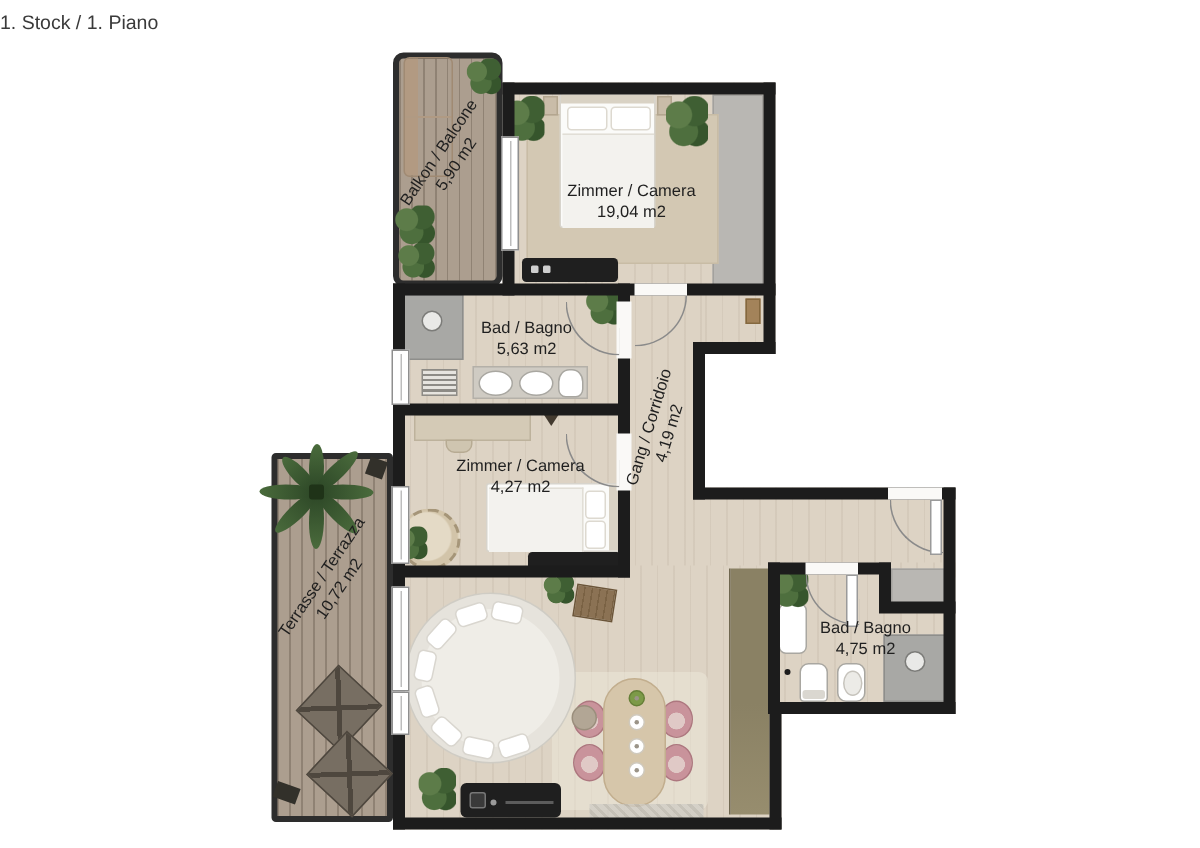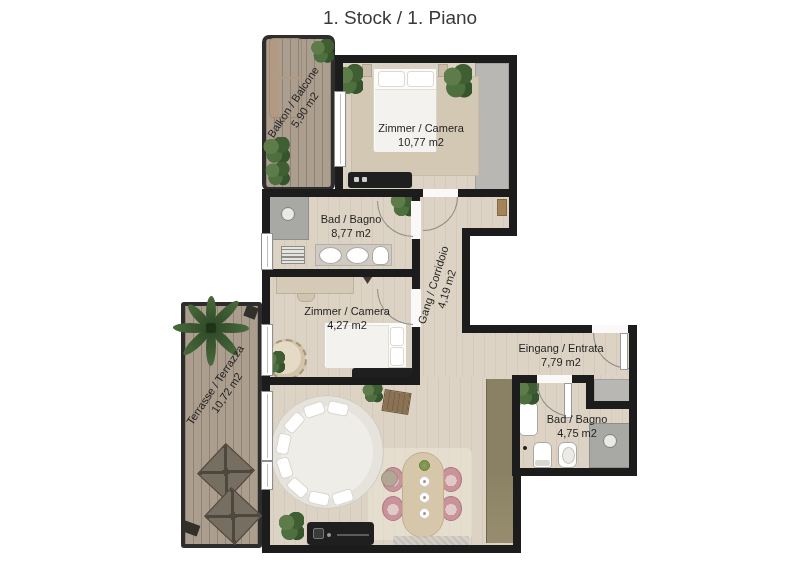--- a/index.html
+++ b/index.html
@@ -1,18 +1,18 @@
 <!DOCTYPE html>
 <html style="--wall: #1c1c1c; --floor: #ddd3c4; --decking: #ac9e8f; --closet-gray: #b9b7b3; --cabinet-olive: #8a8164; --chair-pink: #c9939b; --plant-green: #47663a; --text: #1f1f1f;"><head>
 <meta charset="utf-8">
 <style>
   html,body{margin:0;padding:0;background:#fff;}
   #screen{position:relative;width:800px;height:565px;background:#fff;overflow:hidden;
           font-family:"Liberation Sans",sans-serif;}
-  #title{position:absolute;left:0;right:0;top:7px;text-align:center;font-size:19px;color:#3a3a3a;z-index:40;}
+  #title{position:absolute;left:0;right:0;top:7px;text-align:left;font-size:13px;color:#3a3a3a;z-index:40;}
   .floor{position:absolute;background:var(--floor,#ddd3c4);z-index:1;
          background-image:repeating-linear-gradient(90deg,rgba(115,95,75,.08) 0 1px,transparent 1px 11px);}
   .deck{position:absolute;box-sizing:border-box;border:4px solid #2d2d2d;border-radius:7px;z-index:2;
         background:var(--decking,#ac9e8f);
         background-image:repeating-linear-gradient(90deg,rgba(58,46,34,.25) 0 1px,transparent 1px 8px);}
   .wall{position:absolute;background:var(--wall,#1c1c1c);z-index:20;}
   .win{position:absolute;background:#fff;border:1px solid #8f8f8f;z-index:22;}
   .win.v::after{content:"";position:absolute;left:50%;top:2px;bottom:2px;width:1px;background:#bdbdbd;}
   .gap{position:absolute;background:#faf9f7;z-index:21;}
   .leaf{position:absolute;background:#fff;border:1px solid #9a9a9a;z-index:22;}
@@ -220,39 +220,35 @@
     <span style="position:absolute;left:3px;top:4px;width:11px;height:15px;background:#ecebe7;border:1px solid #c6c3bc;border-radius:50%;"></span>
   </div>
   <div class="shower" style="left:589px;top:423px;width:42px;height:45px;"></div>
 
   <div class="label rot56" style="left:299px;top:106px;">
     <span>Balkon / Balcone</span>
     <span>5,90 m2</span>
   </div>
   <div class="label" style="left:421px;top:135px;">
     <span>Zimmer / Camera</span>
-    <span>10,77 m2</span>
+    <span>19,04 m2</span>
   </div>
   <div class="label" style="left:351px;top:226px;">
     <span>Bad / Bagno</span>
-    <span>8,77 m2</span>
+    <span>5,63 m2</span>
   </div>
   <div class="label rot73" style="left:440px;top:287px;">
     <span>Gang / Corridoio</span>
     <span>4,19 m2</span>
   </div>
   <div class="label" style="left:347px;top:318px;">
     <span>Zimmer / Camera</span>
     <span>4,27 m2</span>
   </div>
   <div class="label rot56" style="left:221px;top:389px;">
     <span>Terrasse / Terrazza</span>
     <span>10,72 m2</span>
   </div>
-  <div class="label" style="left:561px;top:355px;">
-    <span>Eingang / Entrata</span>
-    <span>7,79 m2</span>
-  </div>
   <div class="label" style="left:577px;top:426px;">
     <span>Bad / Bagno</span>
     <span>4,75 m2</span>
   </div>
 </div>
 
 </body></html>

